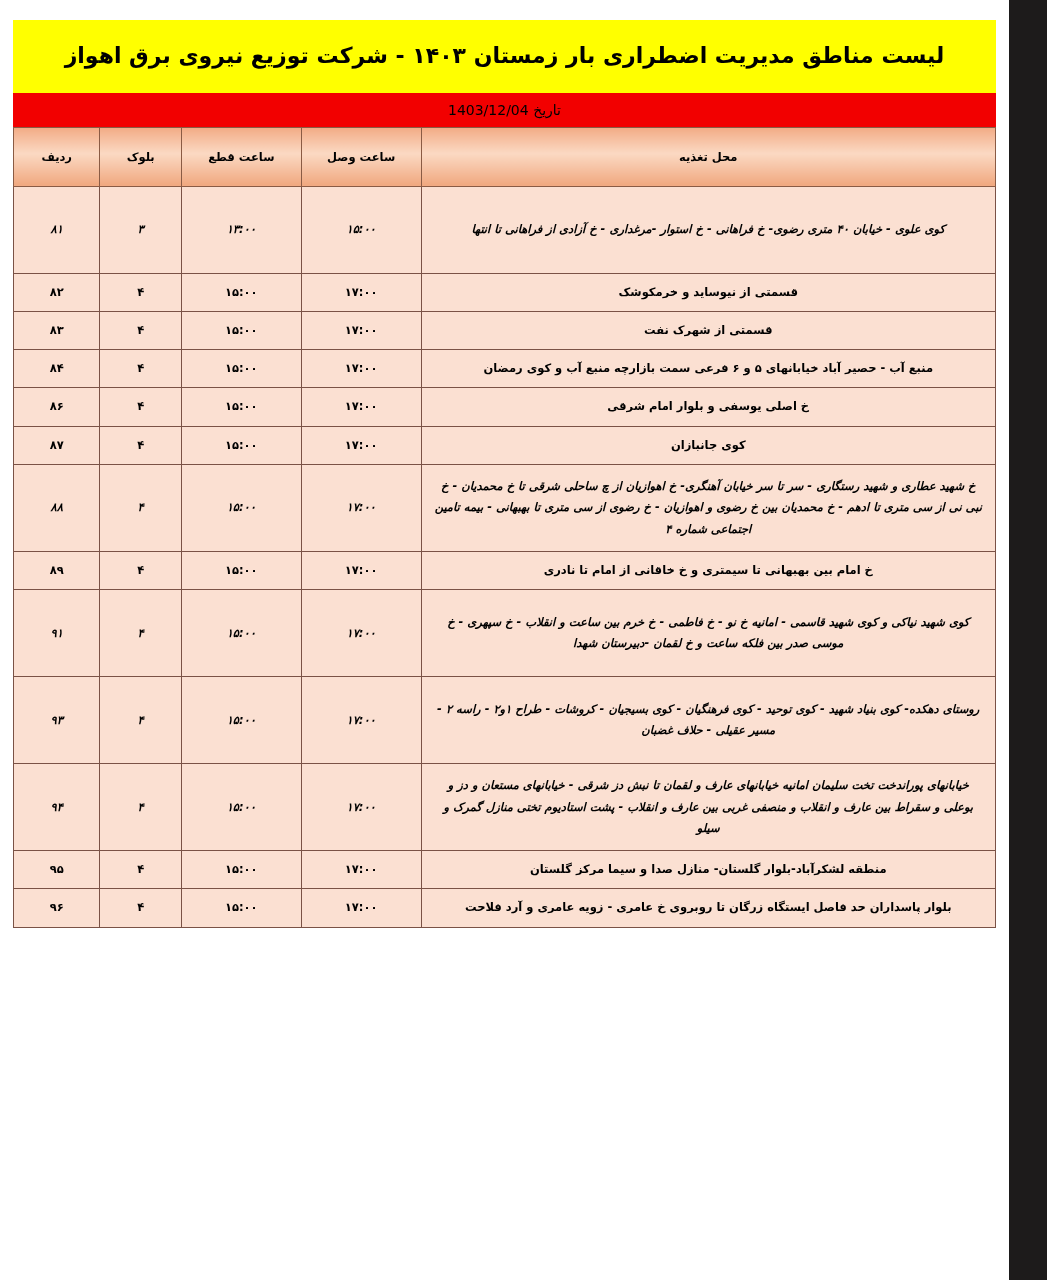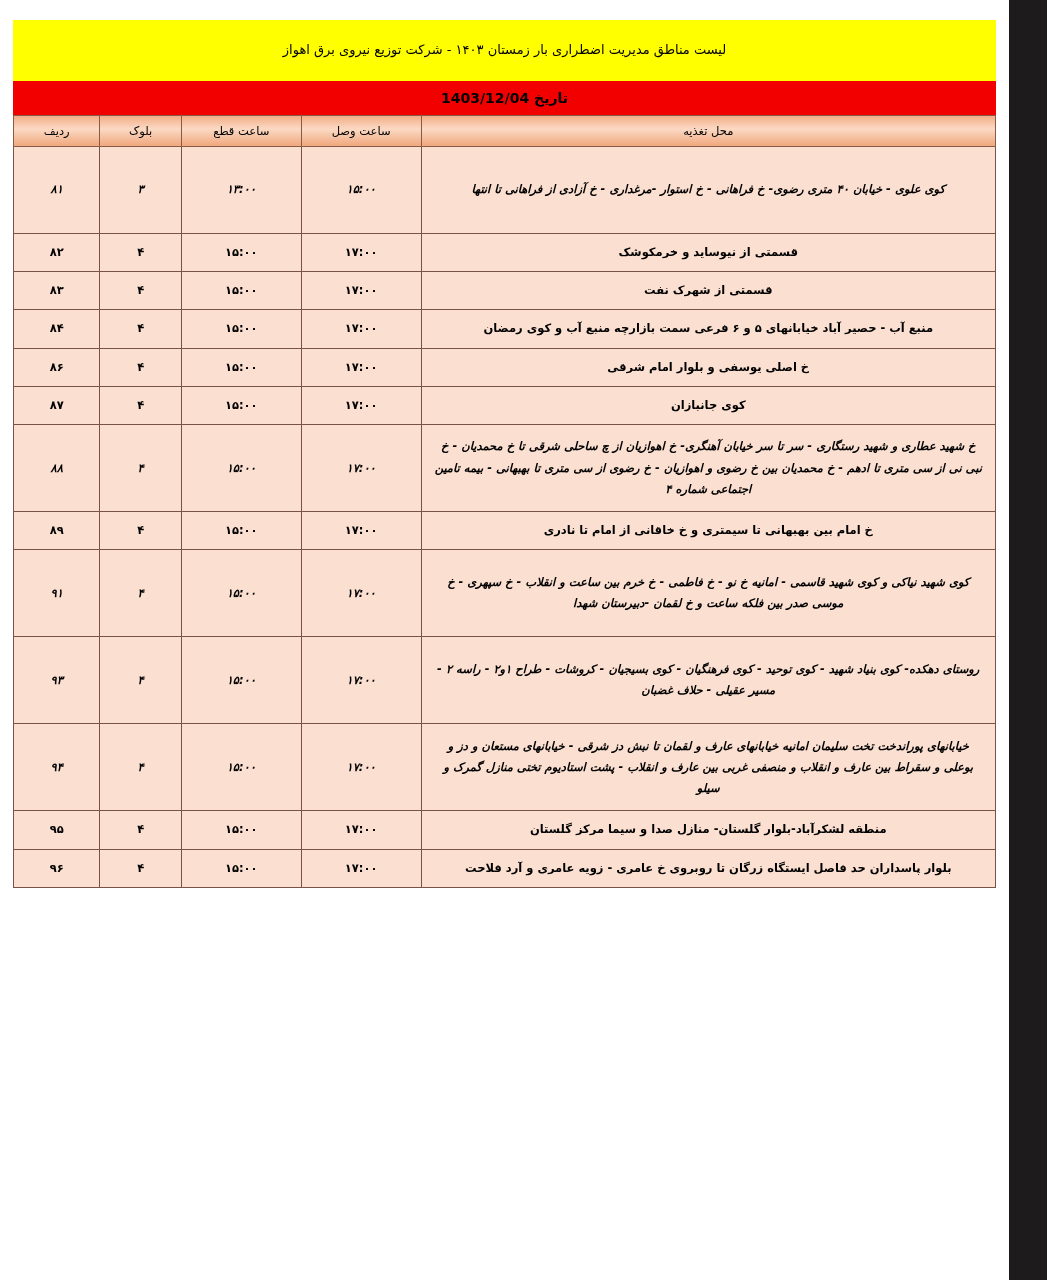--- a/index.html
+++ b/index.html
@@ -32,49 +32,49 @@
   .sheet {
     flex: 1 1 auto;
     background: #ffffff;
     padding: 20px 13px 0 13px;
     box-sizing: border-box;
   }
   .banner-title {
     background: #ffff00;
     color: #000000;
     text-align: center;
-    font-weight: normal;
-    font-size: 13px;
+    font-weight: bold;
+    font-size: 22px;
     line-height: 1.3;
     padding: 22px 8px 22px 8px;
     letter-spacing: 0;
   }
   .banner-date {
     background: #f20000;
     color: #000000;
     text-align: center;
-    font-weight: bold;
+    font-weight: normal;
     font-size: 14px;
     padding: 9px 8px 9px 8px;
     direction: rtl;
   }
   table.sched {
     width: 100%;
     border-collapse: collapse;
     table-layout: fixed;
     direction: rtl;
   }
   table.sched th {
     background: linear-gradient(180deg, #f2ab85 0%, #fbd9c3 45%, #f0a87f 100%);
     border: 1px solid #8a5b44;
     font-size: 11.5px;
-    font-weight: normal;
+    font-weight: bold;
     color: #000;
     height: 26px;
-    padding: 2px 3px;
+    padding: 16px 3px;
     text-align: center;
     vertical-align: middle;
   }
   table.sched td {
     background: #fbe0d2;
     border: 1px solid #7a5246;
     font-size: 11.5px;
     color: #000;
     padding: 8px 10px;
     text-align: center;

